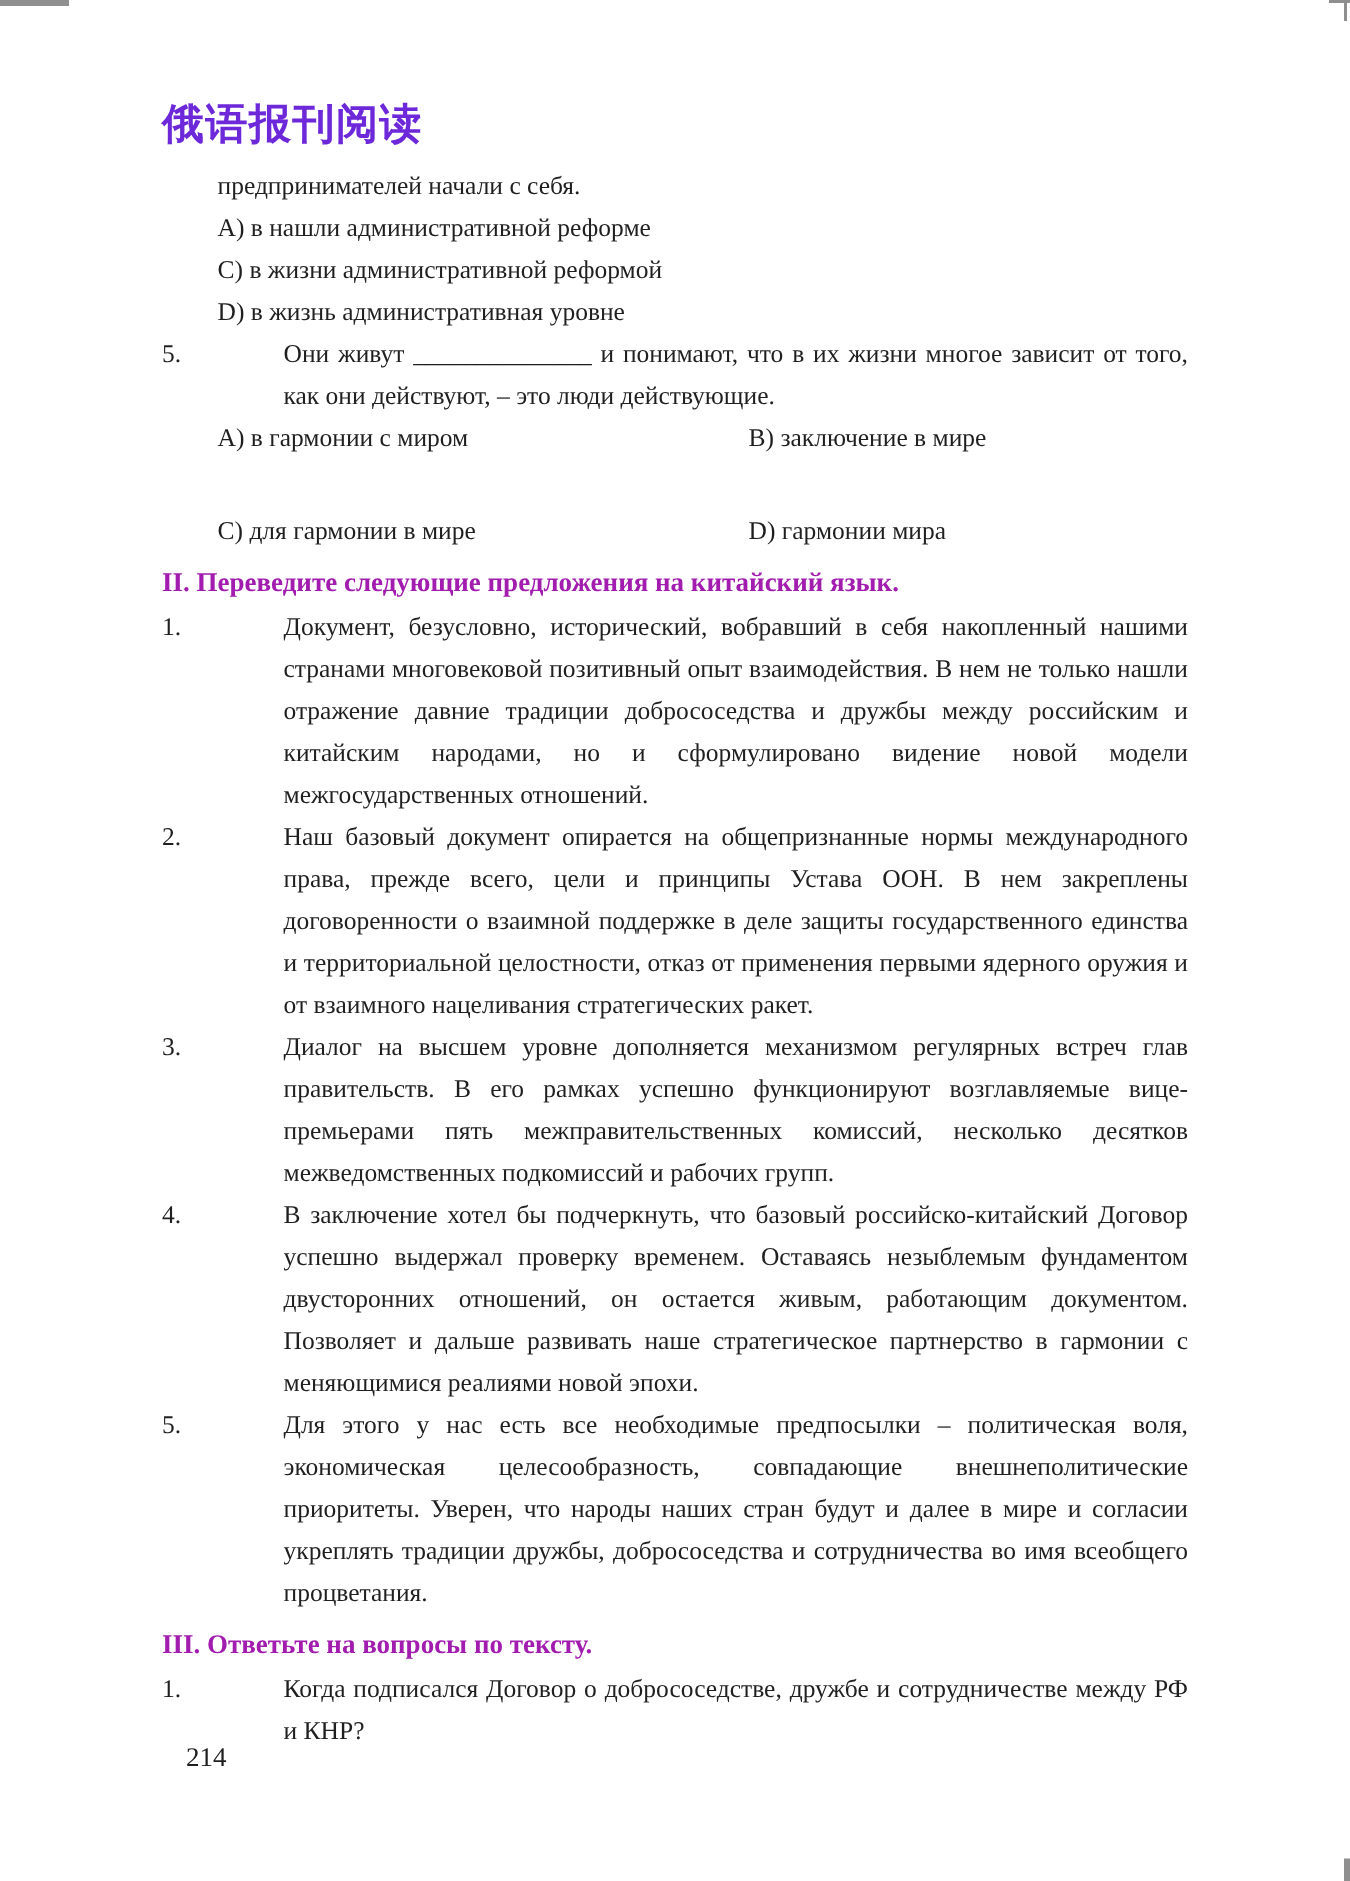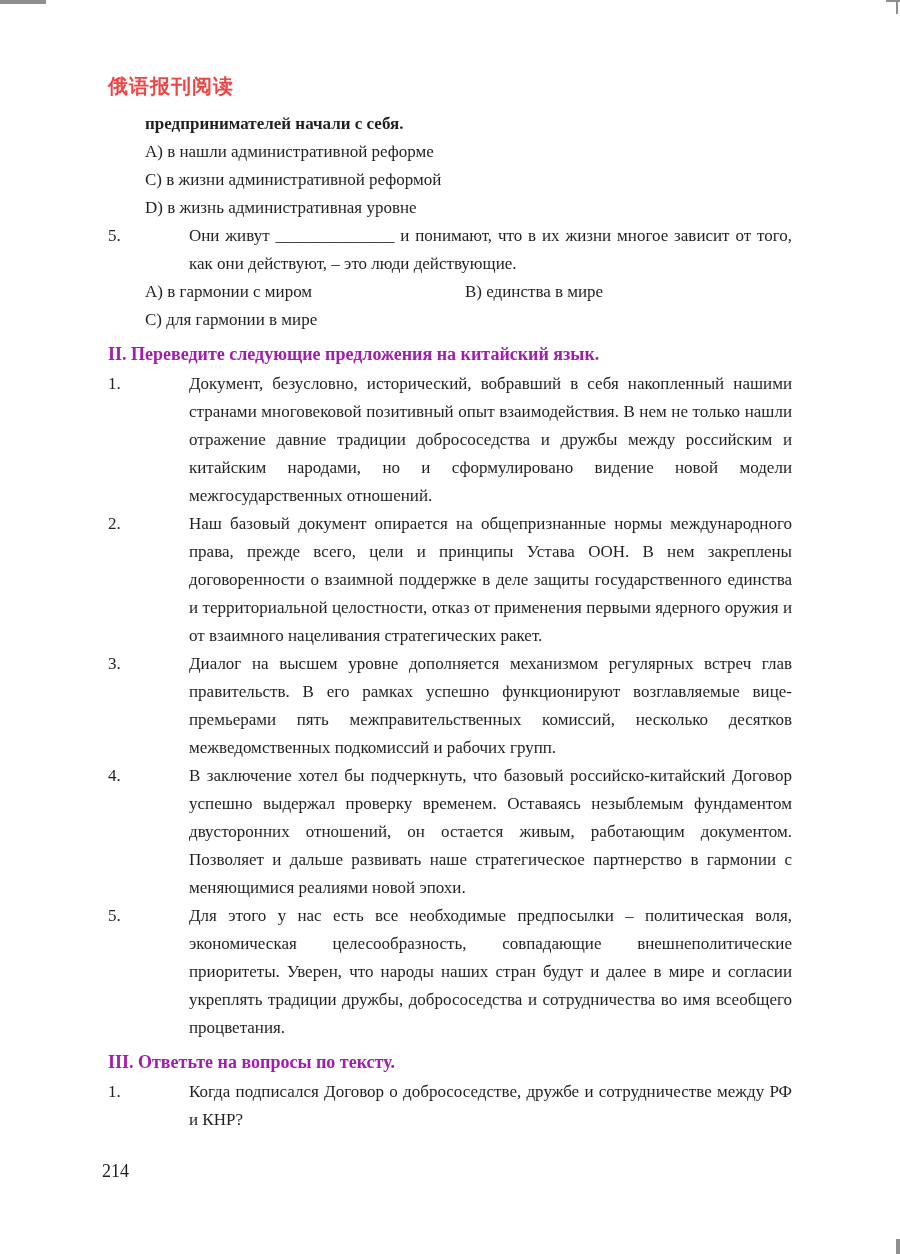--- a/index.html
+++ b/index.html
@@ -14,47 +14,48 @@
   }
   
   .artifact{position:absolute;background:#8f8f8f;}
   .artifact-topleft{left:0;top:0;width:46px;height:4px;}
   .artifact-topright-h{left:886px;top:0;width:14px;height:2px;}
   .artifact-topright-v{left:896px;top:0;width:2px;height:14px;}
   .artifact-bottomright{left:896px;top:1239px;width:4px;height:15px;}
 
   .brand{
     position:absolute;left:108px;top:74px;
-    font-family:Liberation Sans, sans-serif;
-    font-weight:bold;font-size:20px;line-height:24px;
-    color:#ef4444;
+    font-family:Liberation Mono, monospace;
+    font-weight:bold;font-size:28px;line-height:24px;
+    color:#6d28d9;
     letter-spacing:1px;
   }
   .content{
     position:absolute;left:108px;top:110px;width:684px;
     font-size:17px;line-height:28px;
   }
-  .indented{margin-left:37px;font-weight:bold;}
+  .indented{margin-left:37px;}
   .num-item{display:flex;}
   .num-item .num{width:37px;flex:0 0 37px;}
   .num-item .body{flex:1;text-align:justify;text-align-last:left;margin-left:44px;}
   .option-line{margin-left:37px;}
   .options-grid{
     margin-left:37px;
     display:grid;
     grid-template-columns:320px 1fr;
+    gap:34px;
   }
   .sec-heading{
     font-weight:bold;
     color:#a21caf;
     font-size:18px;line-height:28px;
     margin:6px 0 2px 0;
   }
   .page-number{
-    position:absolute;left:102px;top:1158px;
+    position:absolute;left:124px;top:1158px;
     font-size:18px;line-height:26px;
   }
 </style>
 </head>
 <body>
 
 <div class="page">
 
   <div class="artifact artifact-topleft"></div>
   <div class="artifact artifact-topright-h"></div>
@@ -85,25 +86,29 @@
       <span class="body">Они живут ______________ и понимают, что в их жизни многое зависит от того, как они действуют, – это люди действующие.</span>
     </div>
 
     <div class="options-grid">
       <div>
         <span>A) </span>
         <span>в гармонии с миром</span>
       </div>
       <div>
         <span>B) </span>
-        <span>единства в мире</span>
+        <span>заключение в мире</span>
       </div>
       <div>
         <span>C) </span>
         <span>для гармонии в мире</span>
+      </div>
+      <div>
+        <span>D) </span>
+        <span>гармонии мира</span>
       </div>
     </div>
 
     <div class="sec-heading">II. Переведите следующие предложения на китайский язык.</div>
 
     <div class="num-item">
       <span class="num">1.</span>
       <span class="body">Документ, безусловно, исторический, вобравший в себя накопленный нашими странами многовековой позитивный опыт взаимодействия. В нем не только нашли отражение давние традиции добрососедства и дружбы между российским и китайским народами, но и сформулировано видение новой модели межгосударственных отношений.</span>
     </div>
     <div class="num-item">

